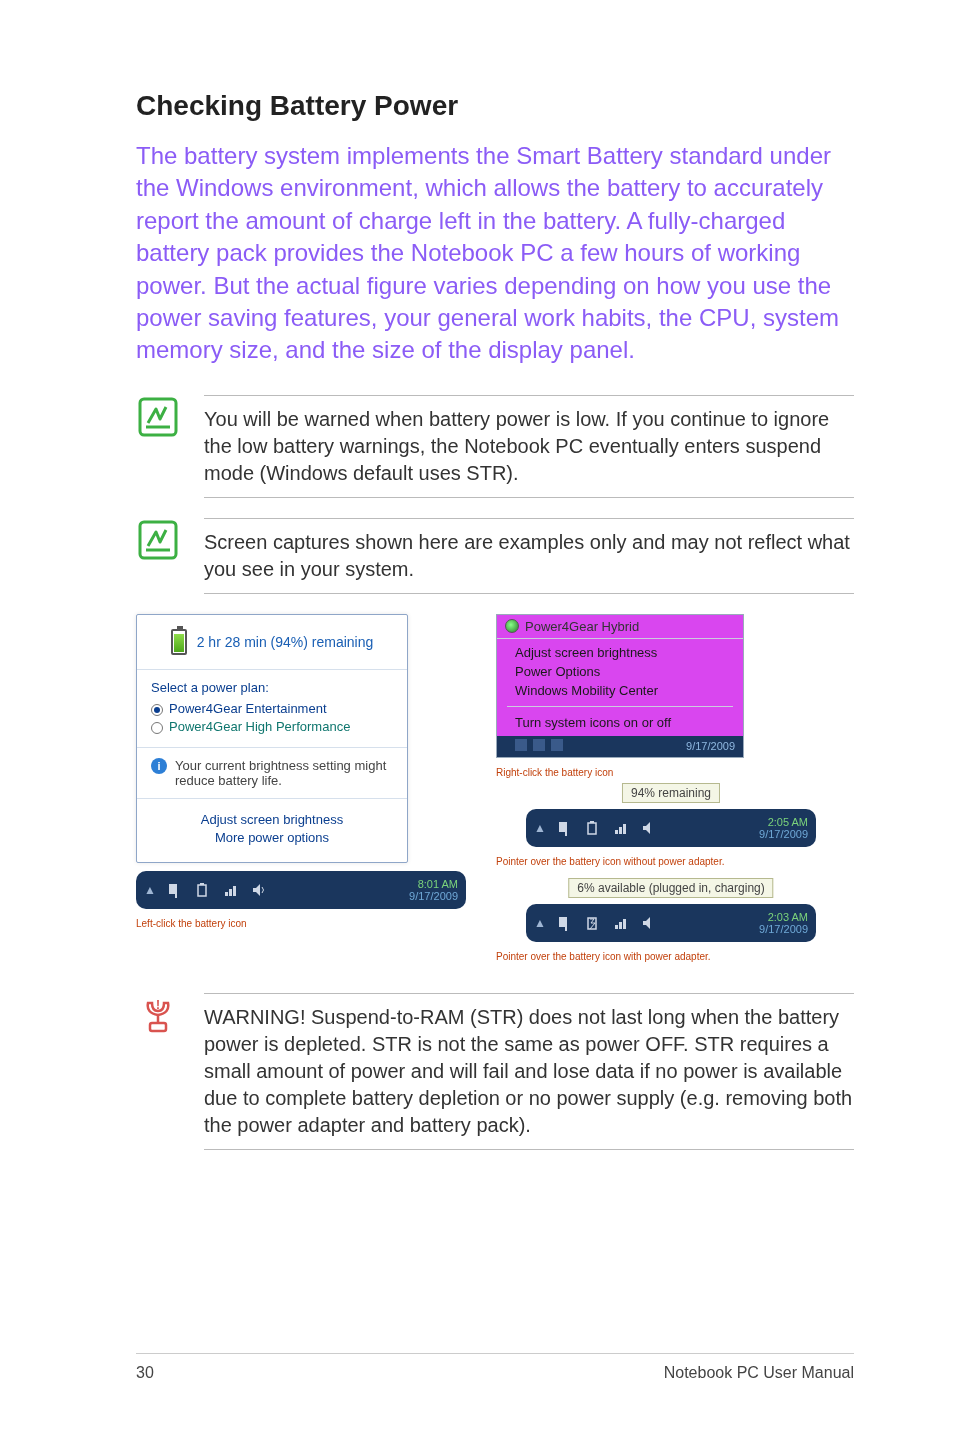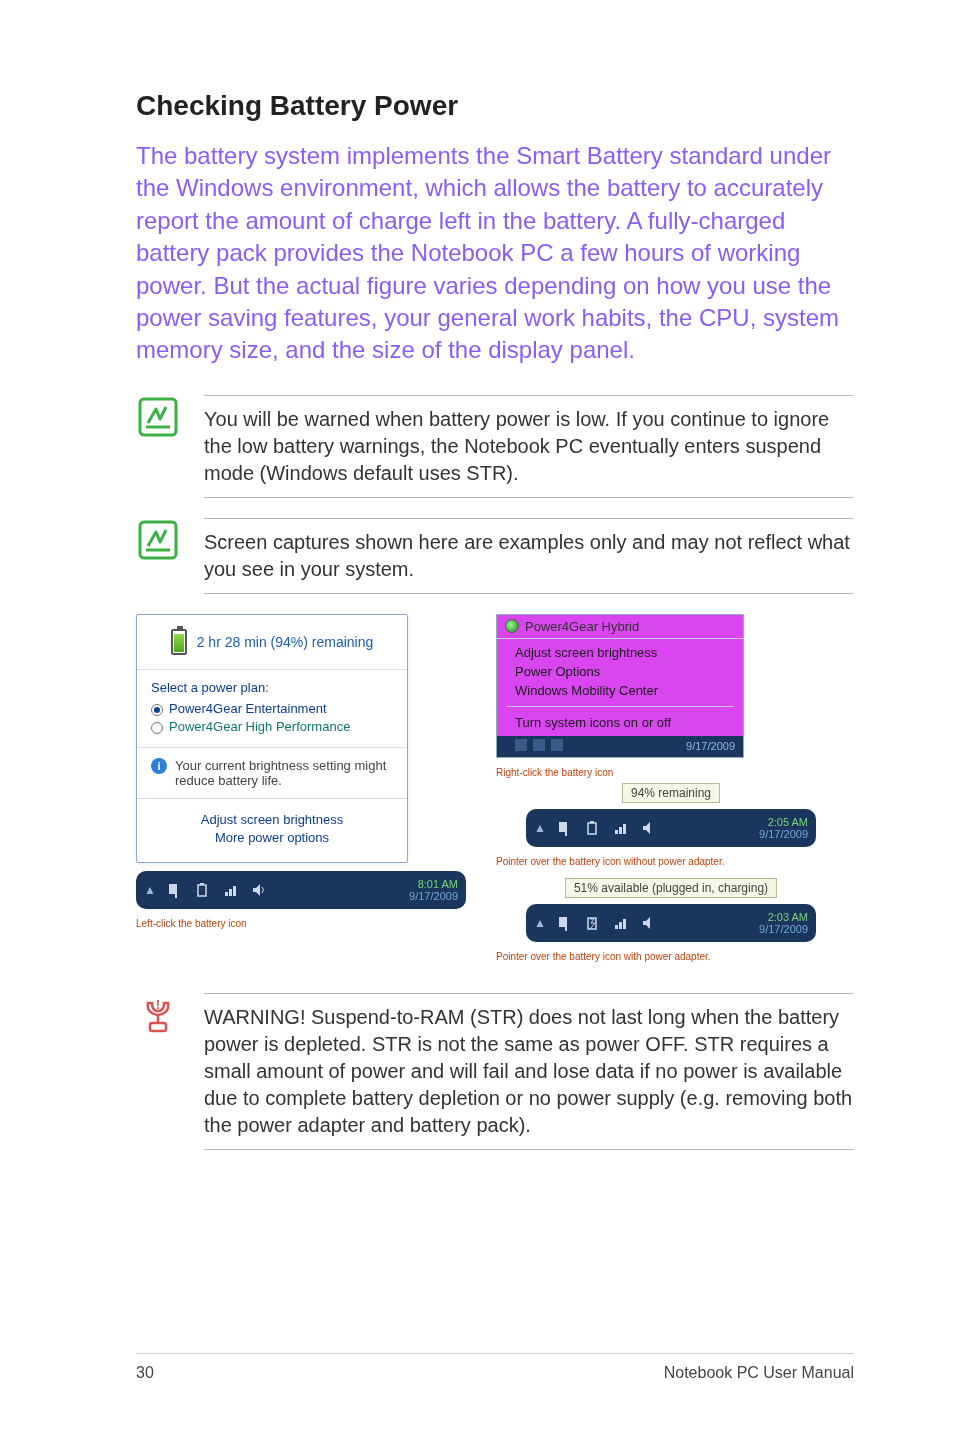--- a/index.html
+++ b/index.html
@@ -217,21 +217,21 @@
           <div class="time">
             <div>2:05 AM</div>
             <div class="t2">9/17/2009</div>
           </div>
         </div>
       </div>
       <div class="caption">Pointer over the battery icon without power adapter.</div>
 
       <div class="tray-wrap2">
         <div class="tray" style="width:290px; margin-left:30px;">
-          <div class="tooltip">51% available (plugged in, charging)</div>
+          <div class="tooltip">6% available (plugged in, charging)</div>
           <span class="chev">▲</span>
           <span class="ico">
               <svg width="16" height="16">
                 <rect x="2" y="2" width="6" height="10" fill="#cfd8e6"></rect>
                 <rect x="8" y="2" width="2" height="14" fill="#cfd8e6"></rect>
               </svg>
             </span>
           <span class="ico">
               <svg width="16" height="16">
                 <rect x="3" y="3" width="8" height="11" fill="none" stroke="#cfd8e6" stroke-width="1.5"></rect>

